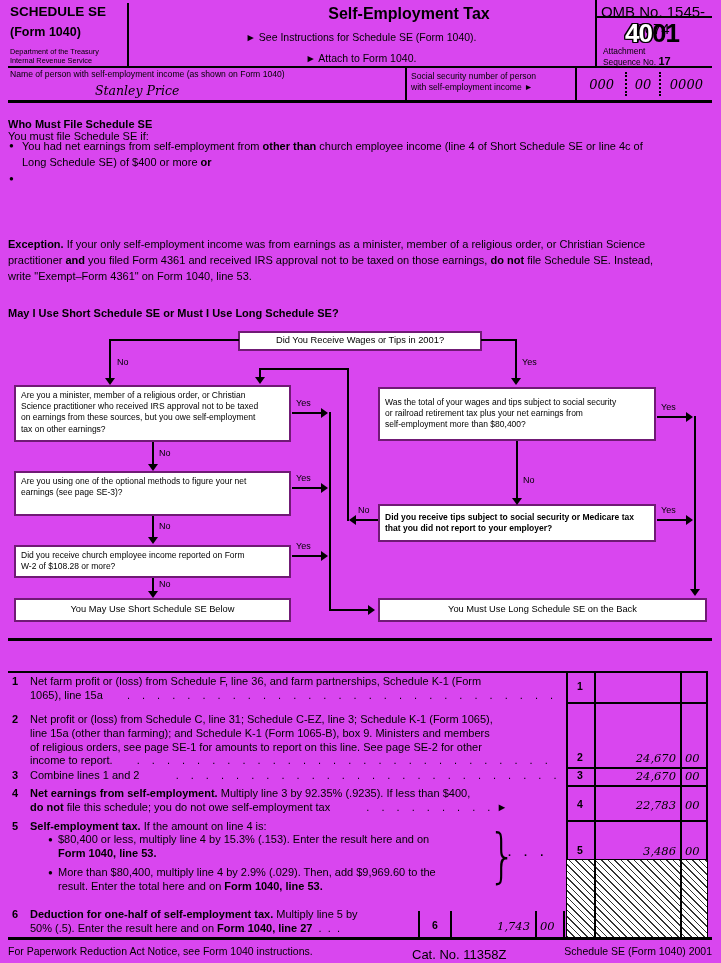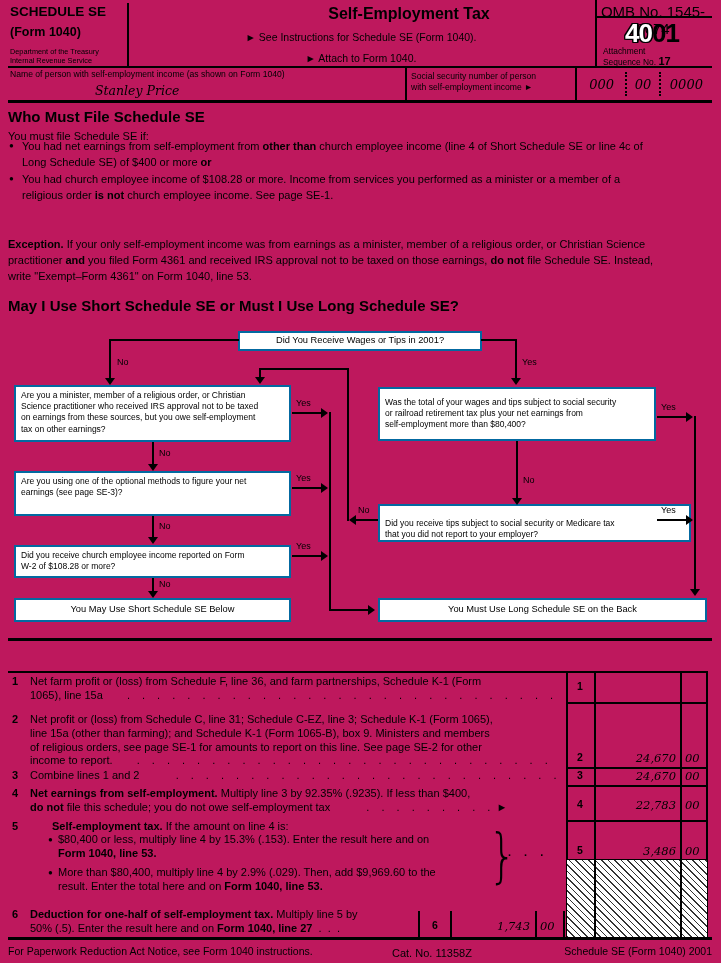--- a/index.html
+++ b/index.html
@@ -1,28 +1,28 @@
 <!DOCTYPE html>
 <html><head>
 <meta charset="utf-8">
 <style>
   html,body{margin:0;padding:0;background:#888;}
-  .page{position:relative;width:721px;height:963px;background:#be185d;color:#000;
+  .page{position:relative;width:721px;height:963px;background:#d946ef;color:#000;
         font-family:"Liberation Sans",sans-serif;overflow:hidden;}
   .abs{position:absolute;}
   .pre{white-space:pre-wrap;}
   .hl{position:absolute;height:1.6px;background:#000;}
   .hl2{position:absolute;height:2.6px;background:#000;}
   .vl{position:absolute;width:1.6px;background:#000;}
   .vl2{position:absolute;width:2px;background:#000;}
   .body{font-size:11px;line-height:16px;white-space:pre-wrap;}
-  .h1{font-size:15px;font-weight:bold;}
+  .h1{font-size:11px;font-weight:bold;margin-top:10px;}
   .bold{font-weight:bold;}
   .hand{font-style:italic;font-family:"DejaVu Serif",serif;font-size:12px;}
-  .fbox{position:absolute;border:2px solid #0369a1;font-size:8.5px;line-height:11.2px;
+  .fbox{position:absolute;border:2px solid #701a75;font-size:8.5px;line-height:11.2px;
         padding:3px 5px;white-space:pre-wrap;box-sizing:border-box;background:#fff;}
   .fboxc{display:flex;align-items:center;justify-content:center;text-align:center;
          font-size:9.3px;white-space:normal;}
   .lbl{position:absolute;font-size:9px;line-height:9px;}
   .ar-d{position:absolute;width:0;height:0;border-left:5px solid transparent;
         border-right:5px solid transparent;border-top:7.5px solid #000;}
   .ar-r{position:absolute;width:0;height:0;border-top:5px solid transparent;
         border-bottom:5px solid transparent;border-left:7.5px solid #000;}
   .ar-l{position:absolute;width:0;height:0;border-top:5px solid transparent;
         border-bottom:5px solid transparent;border-right:7.5px solid #000;}
@@ -80,22 +80,20 @@
   <div class="hl2" style="left:8px;top:100px;width:704px;"></div>
 
   <div class="abs h1" style="left:8px;top:108px;">Who Must File Schedule SE</div>
   <div class="abs body" style="left:8px;top:128px;">You must file Schedule SE if:</div>
 
   <div class="abs" style="left:9px;top:141px;font-size:8px;">●</div>
   <div class="abs body" style="left:22px;top:138px;width:692px;"><span>You had net earnings from self-employment from </span><span style="font-weight: bold;">other than</span><span> church employee income (line 4 of Short Schedule SE or line 4c of
 Long Schedule SE) of $400 or more </span><span style="font-weight: bold;">or</span></div>
 
   <div class="abs" style="left:9px;top:174px;font-size:8px;">●</div>
-  <div class="abs body" style="left:22px;top:171px;width:692px;"><span>You had church employee income of $108.28 or more. Income from services you performed as a minister or a member of a
-religious order </span><span style="font-weight: bold;">is not</span><span> church employee income. See page SE-1.</span></div>
 
   <div class="abs body" style="left:8px;top:236px;width:706px;"><span style="font-weight: bold;">Exception.</span><span> If your only self-employment income was from earnings as a minister, member of a religious order, or Christian Science
 practitioner </span><span style="font-weight: bold;">and</span><span> you filed Form 4361 and received IRS approval not to be taxed on those earnings, </span><span style="font-weight: bold;">do not</span><span> file Schedule SE. Instead,
 write "Exempt–Form 4361" on Form 1040, line 53.</span></div>
 
   <div class="abs h1" style="left:8px;top:297px;">May I Use Short Schedule SE or Must I Use Long Schedule SE?</div>
 
   <div class="fbox fboxc" style="left:238px;top:331px;width:244px;height:20px;">Did You Receive Wages or Tips in 2001?</div>
 
   <div class="vl2" style="left:109px;top:339px;height:41px;"></div>
@@ -149,21 +147,21 @@
   <div class="ar-d" style="left:148px;top:537px;"></div>
   <div class="lbl" style="left:159px;top:522px;">No</div>
 
   <div class="vl2" style="left:152px;top:578px;height:16px;"></div>
   <div class="ar-d" style="left:148px;top:591px;"></div>
   <div class="lbl" style="left:159px;top:580px;">No</div>
 
   <div class="fbox" style="left:378px;top:387px;width:278px;height:54px;padding-top:8px;">Was the total of your wages and tips subject to social security
 or railroad retirement tax plus your net earnings from
 self-employment more than $80,400?</div>
-  <div class="fbox" style="left:378px;top:504px;width:313px;height:38px;padding-top:12px;">Did you receive tips subject to social security or Medicare tax
+  <div class="fbox" style="left:378px;top:504px;width:278px;height:38px;padding-top:6px;font-weight:bold;">Did you receive tips subject to social security or Medicare tax
 that you did not report to your employer?</div>
 
   <div class="hl" style="left:657px;top:416px;width:32px;height:2px;"></div>
   <div class="ar-r" style="left:686px;top:412px;"></div>
   <div class="lbl" style="left:661px;top:403px;">Yes</div>
 
   <div class="hl" style="left:657px;top:519px;width:32px;height:2px;"></div>
   <div class="ar-r" style="left:686px;top:515px;"></div>
   <div class="lbl" style="left:661px;top:506px;">Yes</div>
 
@@ -217,21 +215,21 @@
   <div class="cents" style="left:685px;top:769px;">00</div>
 
   <div class="num" style="left:12px;top:787px;">4</div>
   <div class="desc" style="left:30px;top:787px;width:534px;"><span style="font-weight: bold;">Net earnings from self-employment.</span><span> Multiply line 3 by 92.35% (.9235). If less than $400,
 </span><span style="font-weight: bold;">do not</span><span> file this schedule; you do not owe self-employment tax</span><span class="dots">   . . . . . . . . .</span><span>  ►</span></div>
   <div class="cellnum" style="left:566px;top:798px;width:28px;">4</div>
   <div class="amount" style="left:596px;top:798px;width:80px;">22,783</div>
   <div class="cents" style="left:685px;top:798px;">00</div>
 
   <div class="num" style="left:12px;top:820px;">5</div>
-  <div class="desc" style="left:30px;top:820px;width:534px;"><span style="font-weight: bold; margin-left: 22px;">Self-employment tax.</span><span> If the amount on line 4 is:</span></div>
+  <div class="desc" style="left:30px;top:820px;width:534px;"><span style="font-weight: bold;">Self-employment tax.</span><span> If the amount on line 4 is:</span></div>
   <div class="abs" style="left:48px;top:835px;font-size:8px;">●</div>
   <div class="desc" style="left:58px;top:833px;width:415px;"><span>$80,400 or less, multiply line 4 by 15.3% (.153). Enter the result here and on
 </span><span style="font-weight: bold;">Form 1040, line 53.</span></div>
   <div class="abs" style="left:48px;top:868px;font-size:8px;">●</div>
   <div class="desc" style="left:58px;top:866px;width:415px;"><span>More than $80,400, multiply line 4 by 2.9% (.029). Then, add $9,969.60 to the
 result. Enter the total here and on </span><span style="font-weight: bold;">Form 1040, line 53.</span></div>
   <div class="abs" style="left:484px;top:827px;font-size:58px;line-height:58px;font-weight:100;transform:scaleX(0.75);font-family:'DejaVu Sans',sans-serif;">}</div>
   <div class="abs bold" style="left:508px;top:846px;font-size:11px;word-spacing:10px;">.  .  .</div>
   <div class="cellnum" style="left:566px;top:844px;width:28px;">5</div>
   <div class="amount" style="left:596px;top:844px;width:80px;">3,486</div>
@@ -242,16 +240,16 @@
 50% (.5). Enter the result here and on </span><span style="font-weight: bold;">Form 1040, line 27</span><span>  .  .  .</span></div>
   <div class="vl" style="left:418px;top:911px;height:26px;"></div>
   <div class="vl" style="left:450px;top:911px;height:26px;"></div>
   <div class="vl" style="left:535px;top:911px;height:26px;"></div>
   <div class="vl" style="left:563px;top:911px;height:26px;"></div>
   <div class="cellnum" style="left:420px;top:919px;width:30px;">6</div>
   <div class="amount" style="left:452px;top:919px;width:78px;">1,743</div>
   <div class="cents" style="left:540px;top:919px;">00</div>
 
   <div class="abs" style="left:8px;top:945px;font-size:10.5px;">For Paperwork Reduction Act Notice, see Form 1040 instructions.</div>
-  <div class="abs" style="left:392px;top:947px;font-size:11px;">Cat. No. 11358Z</div>
+  <div class="abs" style="left:412px;top:947px;font-size:13px;">Cat. No. 11358Z</div>
   <div class="abs" style="left:458px;top:945px;width:254px;text-align:right;font-size:10.5px;">Schedule SE (Form 1040) 2001</div>
 
 </div>
 
 </body></html>

